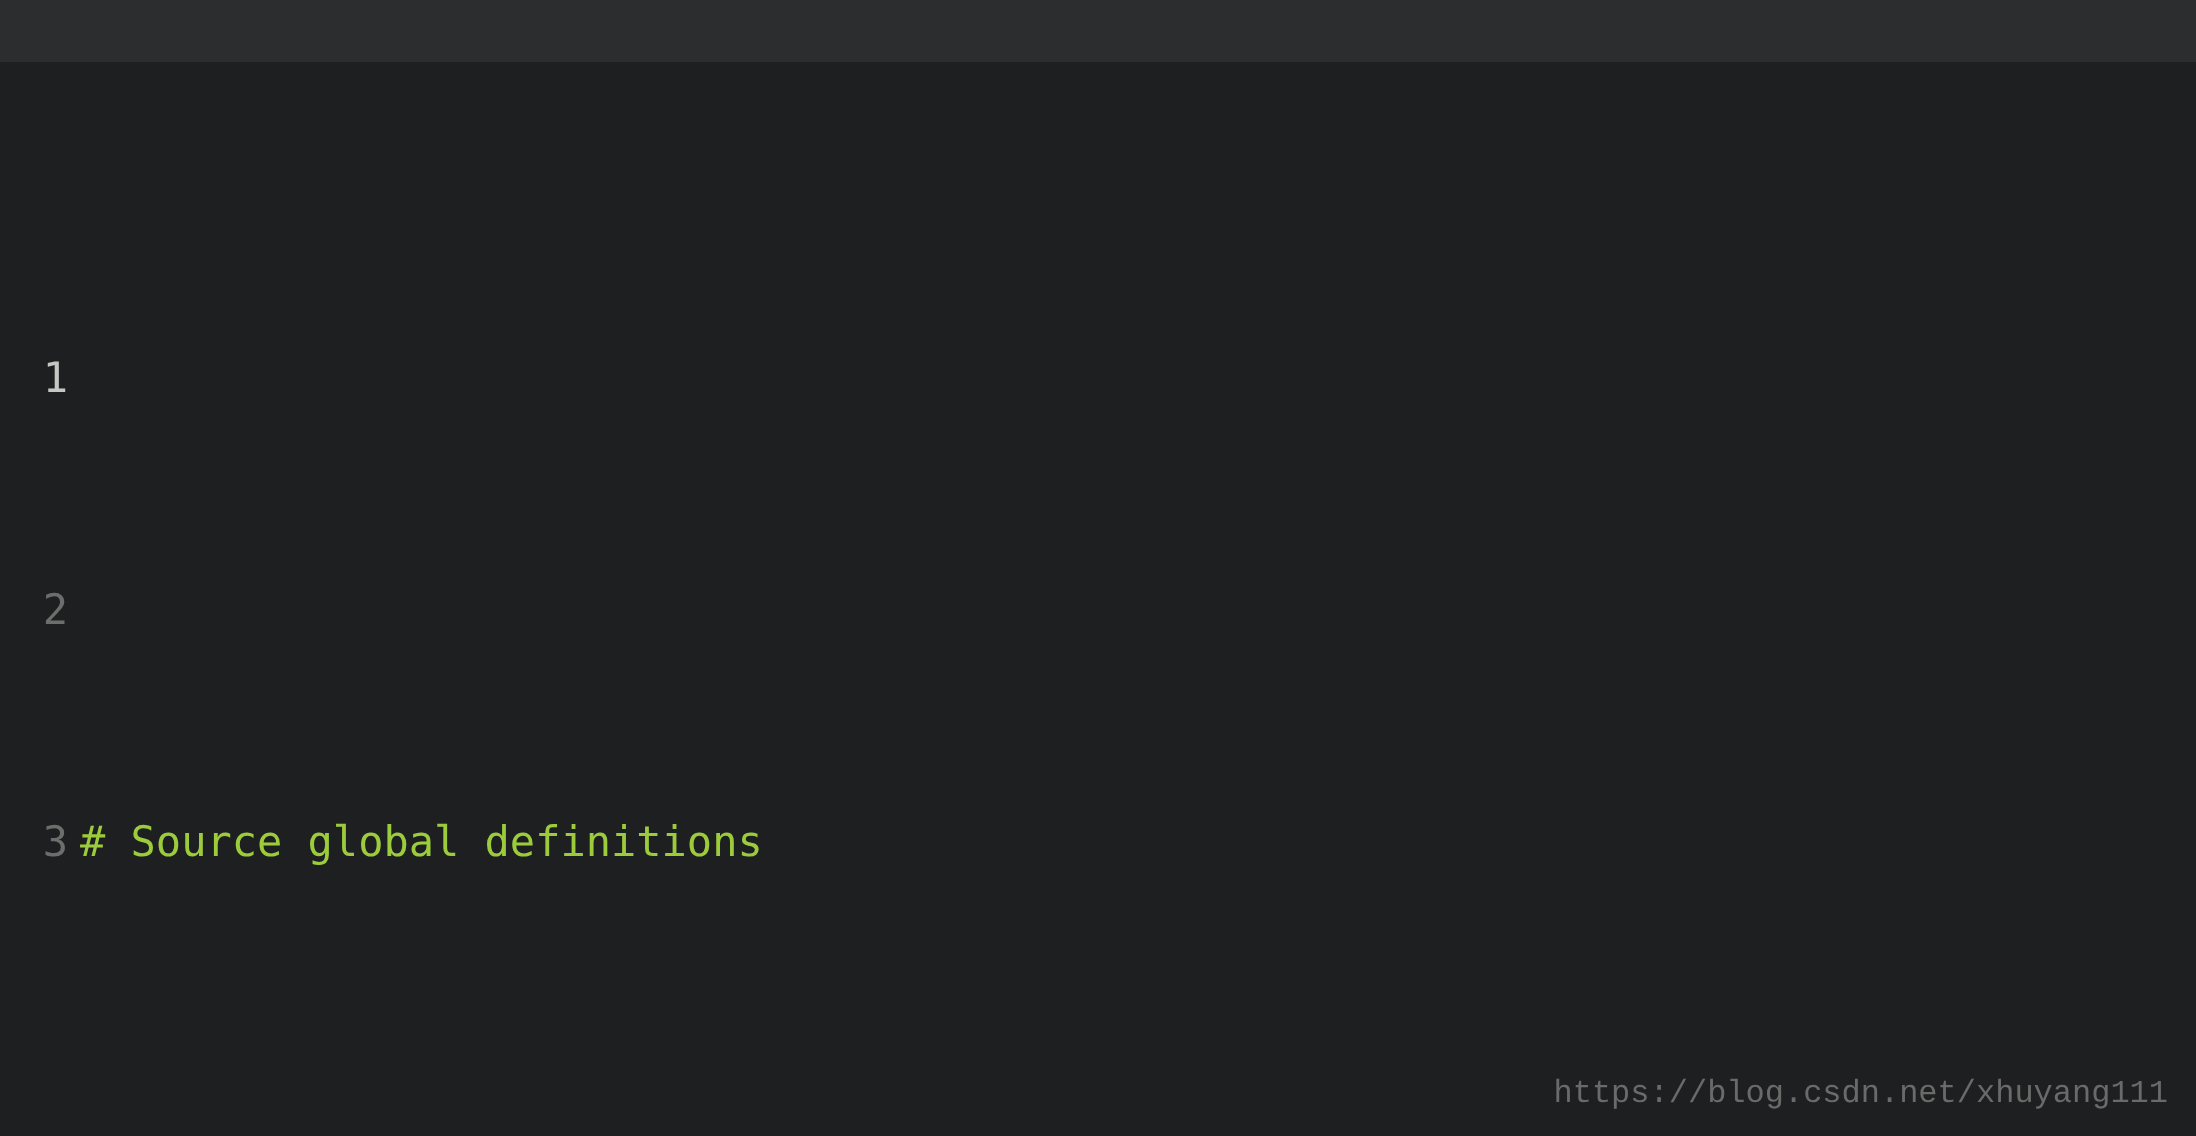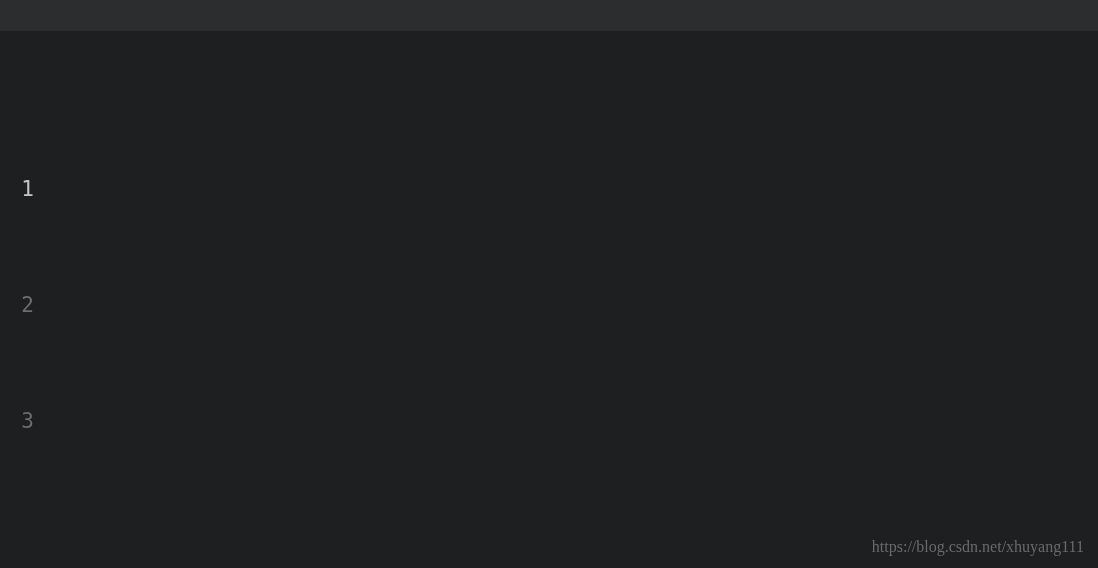--- a/index.html
+++ b/index.html
@@ -54,21 +54,21 @@
     background: #c6c6c4;
     color: #1d1f21;
   }
   .c-comment { color: #9ccc3c; }
   .watermark {
     position: absolute;
     right: 14px;
     bottom: 10px;
     color: #6a6a68;
     font-size: 16px;
-    font-family: Liberation Serif, serif;
+    font-family: Liberation Mono, monospace;
     z-index: 5;
   }
 </style>
 </head>
 <body>
 
 <div class="editor">
   <div class="first-line-bg"></div>
   <div class="content">
 
@@ -76,20 +76,21 @@
       <span class="gutter current">1</span>
     </div>
 
     <div class="line">
       <span class="gutter">2</span>
       <span class="code"> </span>
     </div>
 
     <div class="line">
       <span class="gutter">3</span>
+      <span class="code"><span class="c-comment"># Source global definitions</span></span>
     </div>
 
     
 
     
 
     
 
     
 

